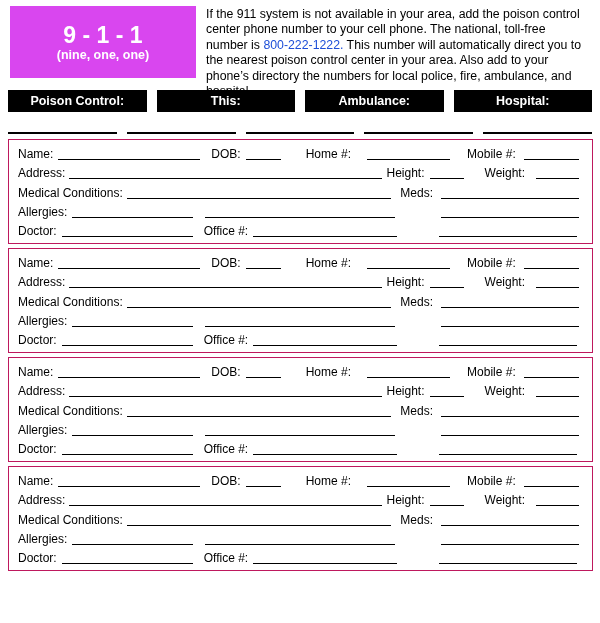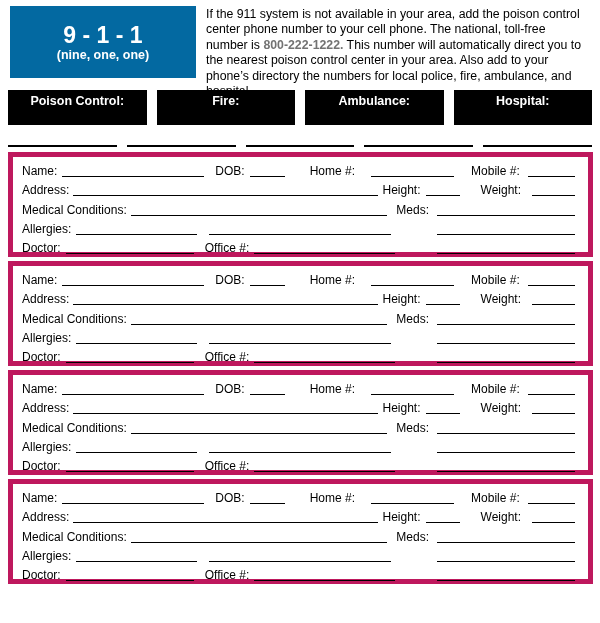--- a/index.html
+++ b/index.html
@@ -24,51 +24,51 @@
     text-align: center;
     width: 600px;
   }
   .bar-top { margin-top: 2px; }
   .bar-family { margin-top: 13px; height: 22px; line-height: 22px; }
 
   
   .intro-row { display: flex; margin: 6px 10px 0 10px; gap: 10px; height: 72px; }
   .box-911 {
     width: 186px; height: 72px; flex: 0 0 186px;
-    background: #0369a1;
+    background: #d946ef;
     color: #ffffff;
     display: flex; flex-direction: column; justify-content: center; align-items: center;
     text-align: center;
   }
   .box-911 .n1 { font-size: 23px; font-weight: bold; line-height: 25px; }
   .box-911 .n2 { font-size: 12.5px; font-weight: bold; line-height: 14px; }
   .box-911 .n3 { font-size: 13.5px; font-weight: bold; line-height: 16px; }
   .intro-text {
     flex: 1;
     font-size: 12.3px;
     line-height: 15.4px;
     margin-top: 1px;
   }
-  .phone-red { color: #737373; font-weight: bold; }
+  .phone-red { color: #1d4ed8; font-weight: normal; }
 
   
   .contacts-row { display: flex; margin: 12px 8px 0 8px; gap: 10px; }
   .contact-box {
-    flex: 1; height: 35px;
+    flex: 1; height: 22px;
     background: #000000; color: #ffffff;
     font-weight: bold; font-size: 12.5px;
     text-align: center; line-height: 22px;
   }
   .contact-lines-row { display: flex; margin: 20px 8px 0 8px; gap: 10px; height: 2px; }
   .contact-line { flex: 1; border-bottom: 2px solid #000000; height: 2px; }
 
   
   .members { margin: 5px 7px 0 8px; }
   .member-block {
-    border: 5px solid #be185d;
+    border: 1px solid #be185d;
     height: 105px;
     margin-bottom: 4px;
     padding: 4px 13px 0 9px;
     background: #fff;
   }
   .frow { display: flex; align-items: flex-end; height: 19.2px; font-size: 12px; }
   .lbl { white-space: nowrap; line-height: 17px; }
   .wl { border-bottom: 1.5px solid #000000; height: 1px; margin-bottom: 3px; display: block; }
   .mr5  { margin-right: 5px; }  .mr4  { margin-right: 4px; margin-top: 8px; }
   .mr8  { margin-right: 8px; }  .mr11 { margin-right: 11px; }
@@ -90,21 +90,21 @@
   <div class="intro-row">
     <div class="box-911">
       <div class="n1">9 - 1 - 1</div>
       <div class="n2">(nine, one, one)</div>
     </div>
     <div class="intro-text"><span>If the 911 system is not available in your area, add the poison control center phone number to your cell phone. The national, toll-free number is </span><span class="phone-red">800-222-1222.</span><span> This number will automatically direct you to the nearest poison control center in your area. Also add to your phone’s directory the numbers for local police, fire, ambulance, and hospital.</span></div>
   </div>
 
   <div class="contacts-row">
     <div class="contact-box">Poison Control:</div>
-    <div class="contact-box">Fire:</div>
+    <div class="contact-box">This:</div>
     <div class="contact-box">Ambulance:</div>
     <div class="contact-box">Hospital:</div>
   </div>
 
   <div class="contact-lines-row">
     <div class="contact-line"></div>
     <div class="contact-line"></div>
     <div class="contact-line"></div>
     <div class="contact-line"></div>
     <div class="contact-line"></div>

